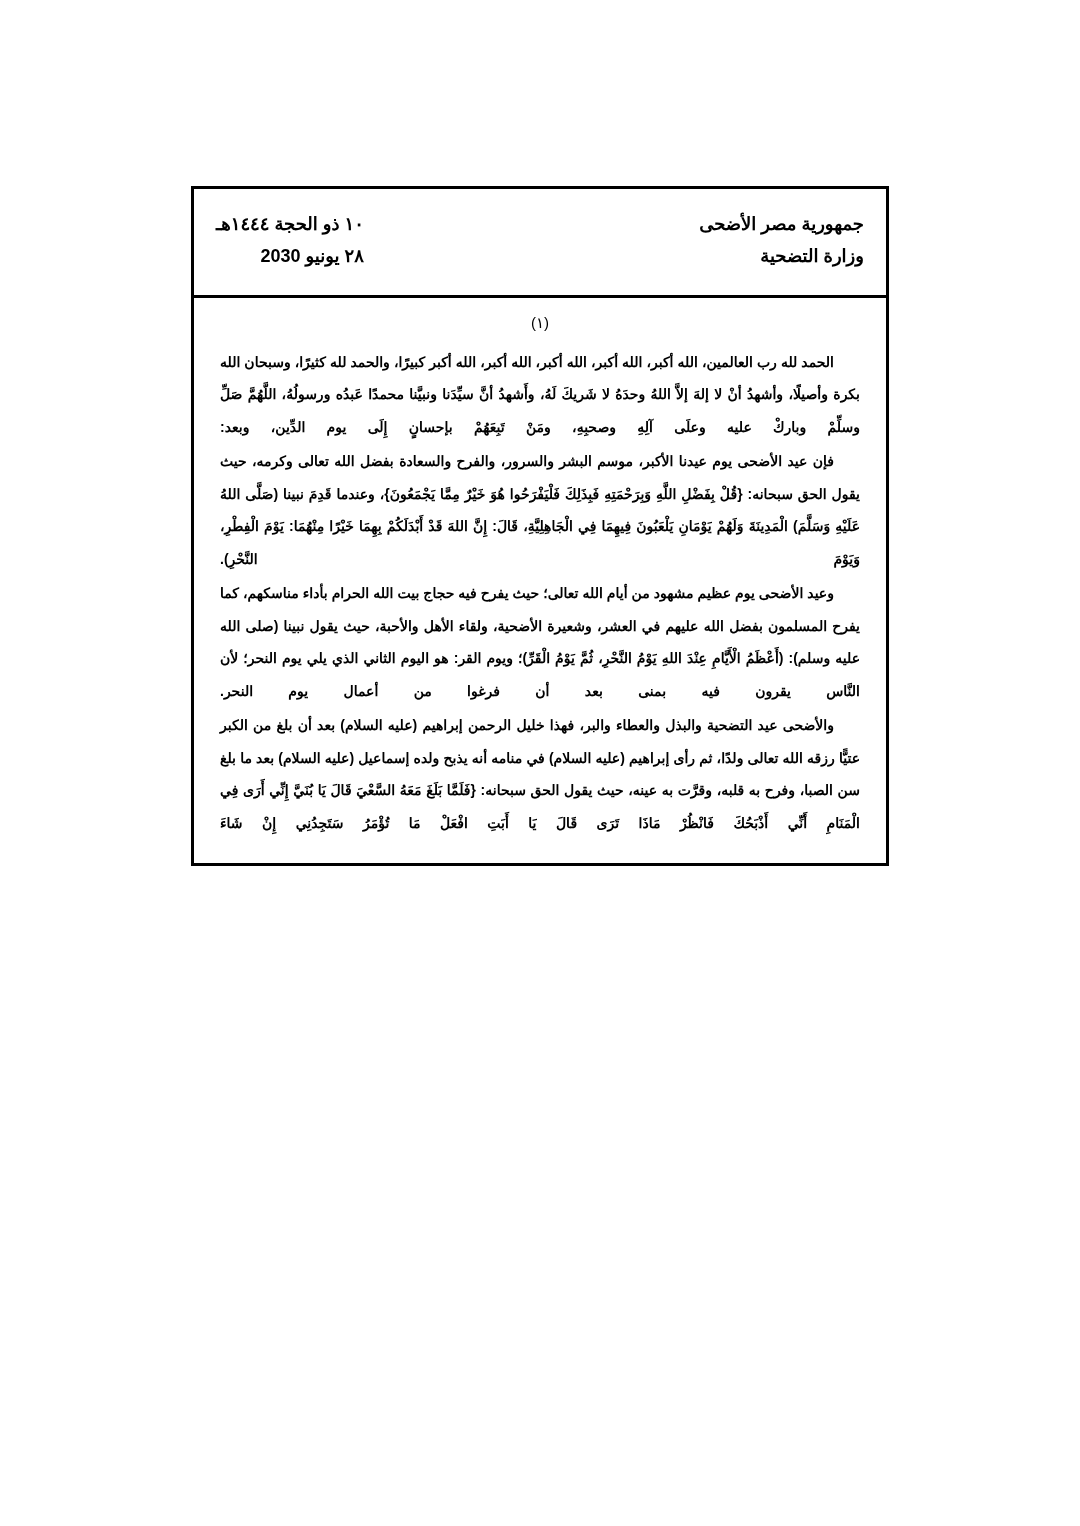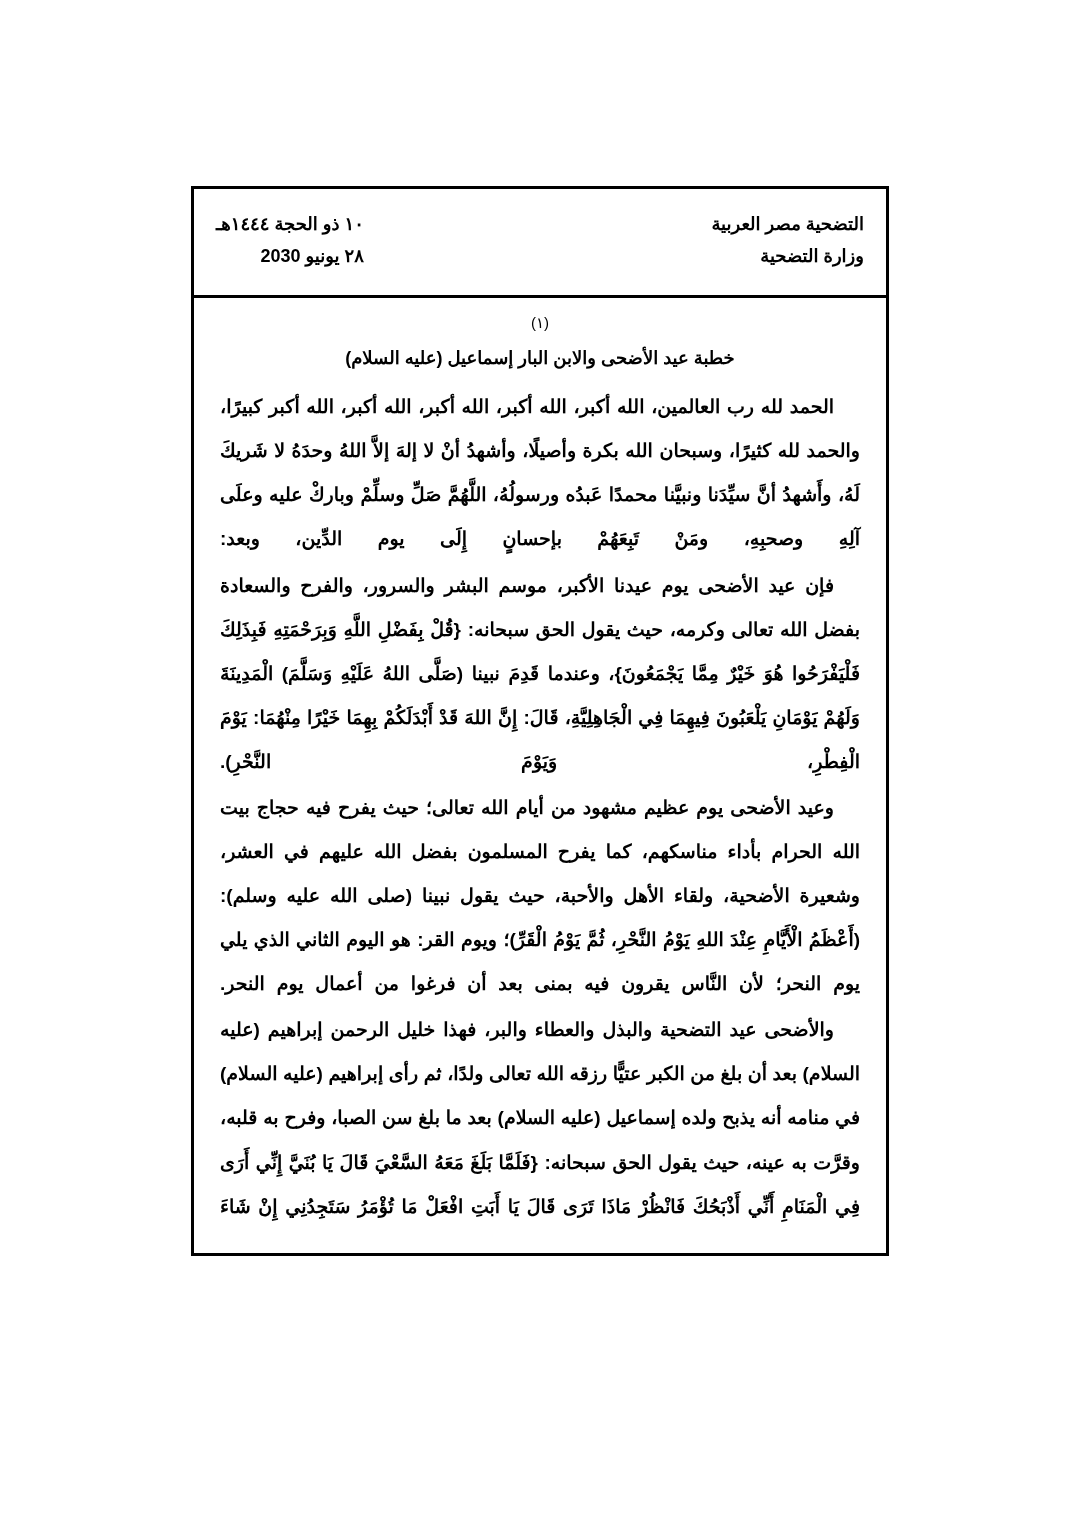--- a/index.html
+++ b/index.html
@@ -61,21 +61,21 @@
   }
   .doc-title {
     text-align: center;
     font-size: 18px;
     font-weight: bold;
     margin: 0 0 14px 0;
     line-height: 1.4;
   }
   p.para {
     margin: 0 0 2px 0;
-    font-size: 19px;
+    font-size: 14px;
     line-height: 2.32;
     text-align: justify;
     text-align-last: justify;
     font-weight: bold;
     text-indent: 0;
   }
   p.para.last {
     text-align-last: justify;
   }
   p.para .indent {
@@ -83,32 +83,31 @@
     width: 26px;
   }
 </style>
 </head>
 <body>
 
 <div class="page">
 
   <div class="header-box">
     <div class="header-col right">
-      <div class="header-line">التضحية مصر العربية</div>
+      <div class="header-line">جمهورية مصر الأضحى</div>
       <div class="header-line">وزارة التضحية</div>
     </div>
     <div class="header-col left">
       <div class="header-line">١٠ ذو الحجة ١٤٤٤هـ</div>
       <div class="header-line">٢٨ يونيو 2030</div>
     </div>
   </div>
 
   <div class="body-box">
     <div class="page-number">(١)</div>
-    <div class="doc-title">خطبة عيد الأضحى والابن البار إسماعيل (عليه السلام)</div>
 
     <p class="para"><span class="indent"></span><span>الحمد لله رب العالمين، الله أكبر، الله أكبر، الله أكبر، الله أكبر، الله أكبر كبيرًا، والحمد لله كثيرًا، وسبحان الله بكرة وأصيلًا، وأشهدُ أنْ لا إلهَ إلاَّ اللهُ وحدَهُ لا شَريكَ لَهُ، وأَشهدُ أنَّ سيِّدَنا ونبيَّنا محمدًا عَبدُه ورسولُهُ، اللَّهُمَّ صَلِّ وسلِّمْ وباركْ عليه وعلَى آلِهِ وصحبِهِ، ومَنْ تَبِعَهُمْ بإحسانٍ إِلَى يوم الدِّين، وبعد:</span></p>
 
     <p class="para"><span class="indent"></span><span>فإن عيد الأضحى يوم عيدنا الأكبر، موسم البشر والسرور، والفرح والسعادة بفضل الله تعالى وكرمه، حيث يقول الحق سبحانه: {قُلْ بِفَضْلِ اللَّهِ وَبِرَحْمَتِهِ فَبِذَلِكَ فَلْيَفْرَحُوا هُوَ خَيْرٌ مِمَّا يَجْمَعُونَ}، وعندما قَدِمَ نبينا (صَلَّى اللهُ عَلَيْهِ وَسَلَّمَ) الْمَدِينَةَ وَلَهُمْ يَوْمَانِ يَلْعَبُونَ فِيهِمَا فِي الْجَاهِلِيَّةِ، قَالَ: إِنَّ اللهَ قَدْ أَبْدَلَكُمْ بِهِمَا خَيْرًا مِنْهُمَا: يَوْمَ الْفِطْرِ، وَيَوْمَ النَّحْرِ).</span></p>
 
     <p class="para"><span class="indent"></span><span>وعيد الأضحى يوم عظيم مشهود من أيام الله تعالى؛ حيث يفرح فيه حجاج بيت الله الحرام بأداء مناسكهم، كما يفرح المسلمون بفضل الله عليهم في العشر، وشعيرة الأضحية، ولقاء الأهل والأحبة، حيث يقول نبينا (صلى الله عليه وسلم): (أَعْظَمُ الْأَيَّامِ عِنْدَ اللهِ يَوْمُ النَّحْرِ، ثُمَّ يَوْمُ الْقَرِّ)؛ ويوم القر: هو اليوم الثاني الذي يلي يوم النحر؛ لأن النَّاس يقرون فيه بمنى بعد أن فرغوا من أعمال يوم النحر.</span></p>
 
     <p class="para last"><span class="indent"></span><span>والأضحى عيد التضحية والبذل والعطاء والبر، فهذا خليل الرحمن إبراهيم (عليه السلام) بعد أن بلغ من الكبر عتيًّا رزقه الله تعالى ولدًا، ثم رأى إبراهيم (عليه السلام) في منامه أنه يذبح ولده إسماعيل (عليه السلام) بعد ما بلغ سن الصبا، وفرح به قلبه، وقرَّت به عينه، حيث يقول الحق سبحانه: {فَلَمَّا بَلَغَ مَعَهُ السَّعْيَ قَالَ يَا بُنَيَّ إِنِّي أَرَى فِي الْمَنَامِ أَنِّي أَذْبَحُكَ فَانْظُرْ مَاذَا تَرَى قَالَ يَا أَبَتِ افْعَلْ مَا تُؤْمَرُ سَتَجِدُنِي إِنْ شَاءَ</span></p>
   </div>
 

